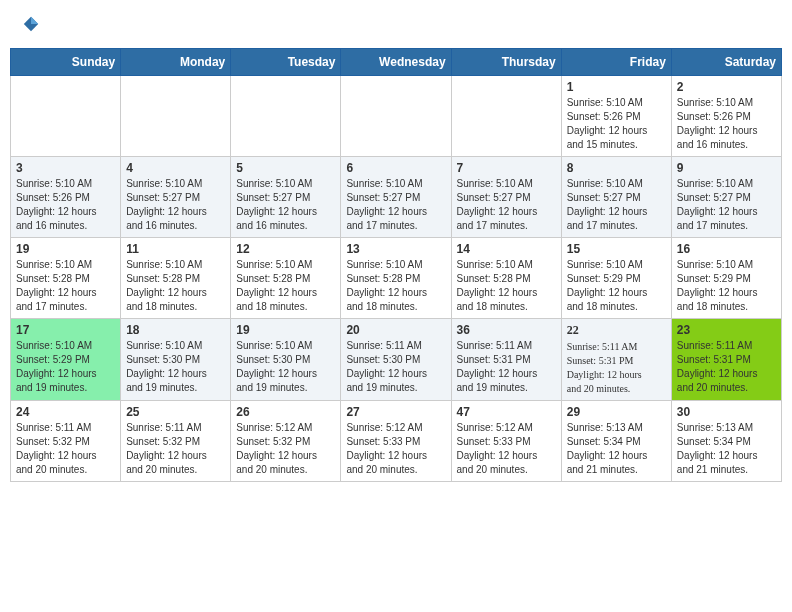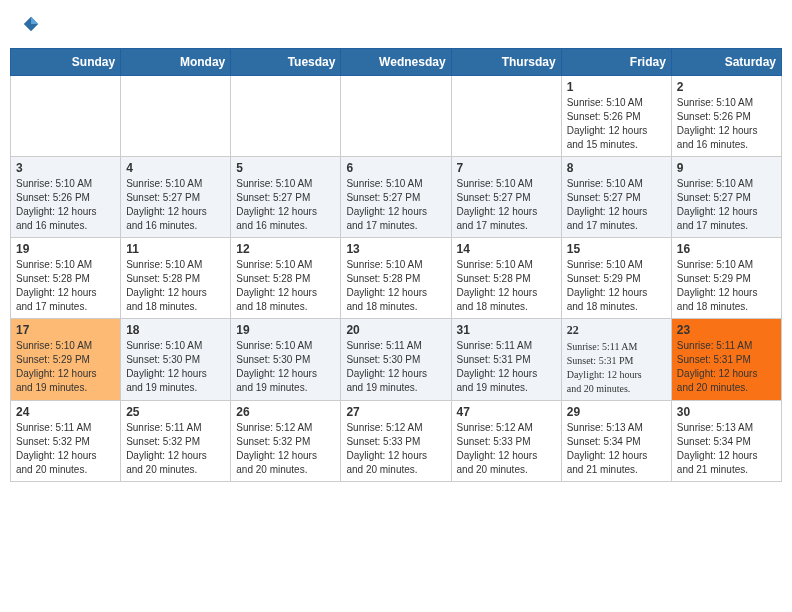--- a/index.html
+++ b/index.html
@@ -246,21 +246,21 @@
         </td>
         <td>
           <span class="day-num">16</span>
           <div class="day-info" style="white-space: pre-line;">Sunrise: 5:10 AM
 Sunset: 5:29 PM
 Daylight: 12 hours
 and 18 minutes.</div>
         </td>
       </tr>
       <tr>
-        <td style="background: #fdba74;">
+        <td style="background: #86efac;">
           <span class="day-num">17</span>
           <div class="day-info" style="white-space: pre-line;">Sunrise: 5:10 AM
 Sunset: 5:29 PM
 Daylight: 12 hours
 and 19 minutes.</div>
         </td>
         <td style="background: rgb(240, 244, 248);">
           <span class="day-num">18</span>
           <div class="day-info" style="white-space: pre-line;">Sunrise: 5:10 AM
 Sunset: 5:30 PM
@@ -275,34 +275,34 @@
 and 19 minutes.</div>
         </td>
         <td style="background: rgb(240, 244, 248); margin-left: 28px;">
           <span class="day-num">20</span>
           <div class="day-info" style="white-space: pre-line;">Sunrise: 5:11 AM
 Sunset: 5:30 PM
 Daylight: 12 hours
 and 19 minutes.</div>
         </td>
         <td style="background: rgb(240, 244, 248);">
-          <span class="day-num">31</span>
+          <span class="day-num">36</span>
           <div class="day-info" style="white-space: pre-line;">Sunrise: 5:11 AM
 Sunset: 5:31 PM
 Daylight: 12 hours
 and 19 minutes.</div>
         </td>
         <td style="background: rgb(240, 244, 248); font-family: Liberation Serif, serif;">
           <span class="day-num">22</span>
           <div class="day-info" style="white-space: pre-line;">Sunrise: 5:11 AM
 Sunset: 5:31 PM
 Daylight: 12 hours
 and 20 minutes.</div>
         </td>
-        <td style="background: #f97316;">
+        <td style="background: #84cc16;">
           <span class="day-num">23</span>
           <div class="day-info" style="white-space: pre-line;">Sunrise: 5:11 AM
 Sunset: 5:31 PM
 Daylight: 12 hours
 and 20 minutes.</div>
         </td>
       </tr>
       <tr>
         <td>
           <span class="day-num">24</span>

